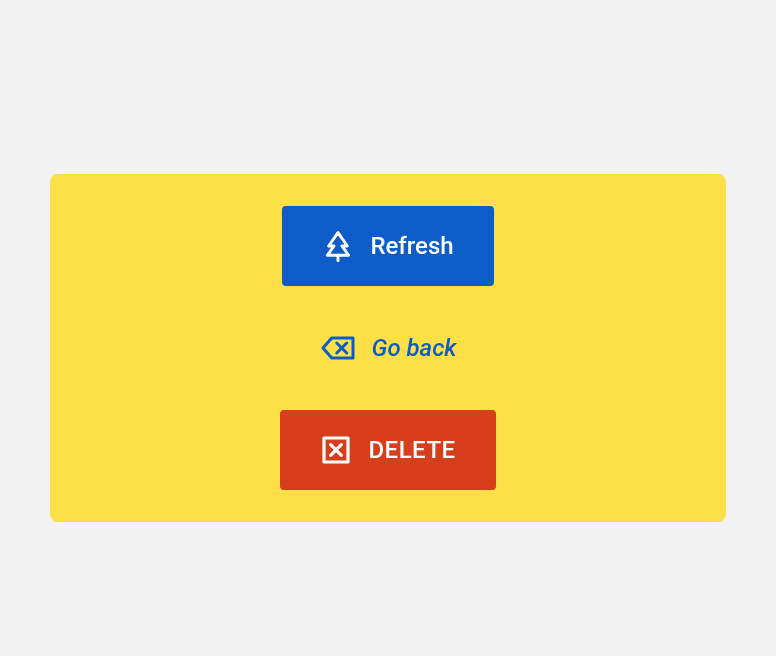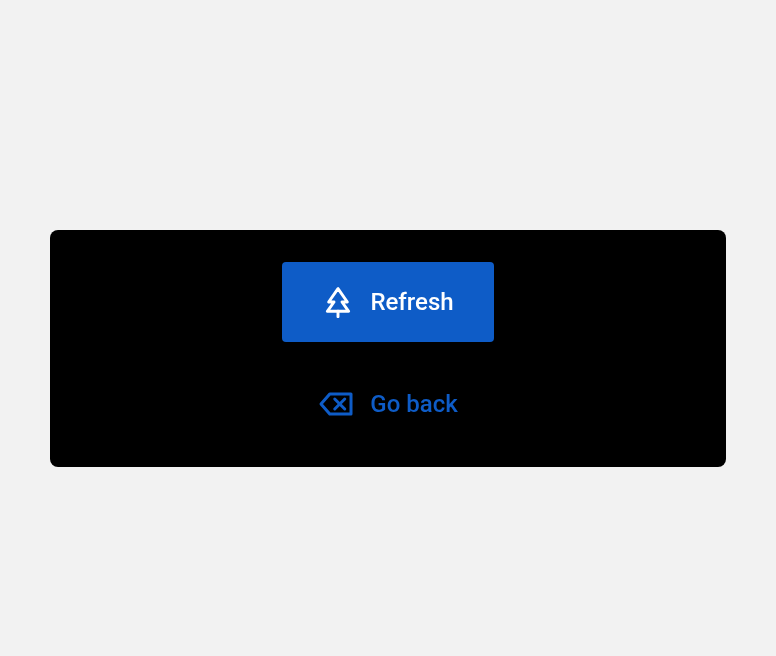--- a/index.html
+++ b/index.html
@@ -11,21 +11,21 @@
       width: 776px;
       height: 656px;
       background: #f2f2f2;
       font-family: -apple-system, BlinkMacSystemFont, "Segoe UI", Roboto, "Helvetica Neue", Arial, sans-serif;
       display: flex;
       align-items: center;
       justify-content: center;
       padding-top: 40px;
     }
     .card {
-      background: #000000;
+      background: #fde047;
       border-radius: 8px;
       width: 676px;
       padding: 32px;
       display: flex;
       flex-direction: column;
       align-items: center;
       gap: 31px;
     }
     .btn {
       display: inline-flex;
@@ -47,20 +47,21 @@
     }
     .btn-outline {
       background: #ffffff;
       color: #0E5CC7;
       border: 1.5px solid #0E5CC7;
     }
     .btn-text {
       background: transparent;
       color: #0E5CC7;
       padding: 16px 24px;
+      font-style: italic;
     }
     .btn-danger {
       background: #D63E1C;
       color: #ffffff;
       letter-spacing: 0.5px;
     }
     .icon {
       display: inline-flex;
       flex-shrink: 0;
     }
@@ -85,14 +86,24 @@
     <span class="icon">
       <svg width="36" height="30" viewBox="0 0 28 24" fill="none" stroke="#0E5CC7" stroke-width="2.4" stroke-linecap="round" stroke-linejoin="round">
         <path d="M9 4 L26 4 L26 20 L9 20 L2 12 Z"></path>
         <line x1="13" y1="8" x2="21" y2="16"></line>
         <line x1="21" y1="8" x2="13" y2="16"></line>
       </svg>
     </span>
     <span>Go back</span>
   </button>
 
+  <button class="btn btn-danger">
+    <span class="icon">
+      <svg width="32" height="32" viewBox="0 0 24 24" fill="none" stroke="#ffffff" stroke-width="2.4" stroke-linecap="round" stroke-linejoin="round">
+        <rect x="3" y="3" width="18" height="18" rx="0"></rect>
+        <line x1="8" y1="8" x2="16" y2="16"></line>
+        <line x1="16" y1="8" x2="8" y2="16"></line>
+      </svg>
+    </span>
+    <span>DELETE</span>
+  </button>
 
 </div>
 
 </body></html>

